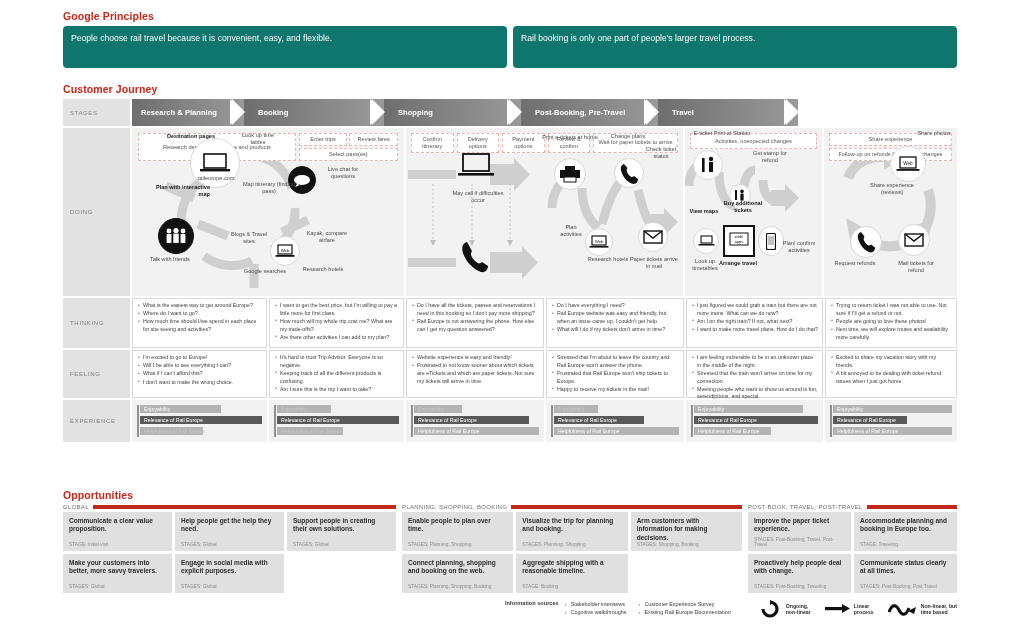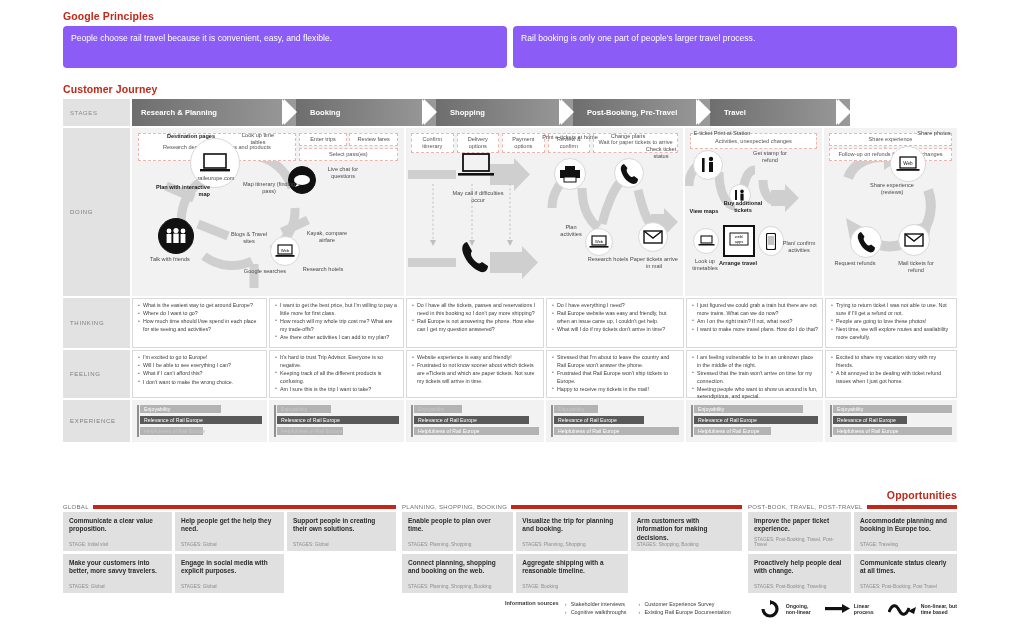--- a/index.html
+++ b/index.html
@@ -18,21 +18,21 @@
     font-weight:bold;
     font-size:10.5px;
     letter-spacing:.1px;
   }
 
   
   #guiding { position:absolute; left:63px; top:10px; width:894px; }
   #gp-title { margin-bottom:4px; }
   #gp-row { display:flex; gap:6px; }
   .gp-card {
-    background:#8b5cf6;
+    background:#0f766e;
     border-radius:4px;
     color:#fff;
     font-size:8.6px;
     line-height:1.45;
     padding:6px 8px 8px 8px;
     height:42px;
     flex:1 1 0;
   }
 
   
@@ -167,21 +167,21 @@
     font-size:5.2px;
     color:#ffffff;
     white-space:nowrap;
   }
   .bar.light { background:#b3b3b3; }
   .bar.dark  { background:#595959; }
   .bar.faded { color:#c9c9c9; }
 
   
   #opps { position:absolute; left:63px; top:489px; width:894px; }
-  #op-title { margin-bottom:3px;text-align:right; }
+  #op-title { margin-bottom:3px; }
   #op-groups { display:flex; gap:6px; }
   .op-group { display:flex; flex-direction:column; }
   .op-head { display:flex; align-items:center; gap:4px; margin-bottom:2px; }
   .op-head-label { font-size:6px; color:#6d6d6d; letter-spacing:.3px; white-space:nowrap; }
   .op-head-rule { flex:1; height:4px; background:#c0281a; }
   .op-grid { display:flex; gap:3px; }
   .op-col { display:flex; flex-direction:column; gap:3px; }
   .op-card {
     background:#e0e0e0;
     padding:5px 6px 4px 6px;
@@ -217,21 +217,21 @@
     <div class="gp-card">Rail booking is only one part of people's larger travel process.</div>
   </div>
 </div>
 
 <div id="journey">
   <div id="cj-title" class="section-title">Customer Journey</div>
 
   <div class="stage-row">
     <div class="stage-label-cell">STAGES</div>
     <div class="stages-bar">
-      <div class="stage-chip" style="width:164px">
+      <div class="stage-chip" style="width:112px">
         <span>Research &amp; Planning</span>
           <span class="notch"></span>
       </div>
       <div class="stage-chip" style="width:140px">
         <span>Booking</span>
           <span class="notch"></span>
       </div>
       <div class="stage-chip" style="width:137px">
         <span>Shopping</span>
           <span class="notch"></span>

